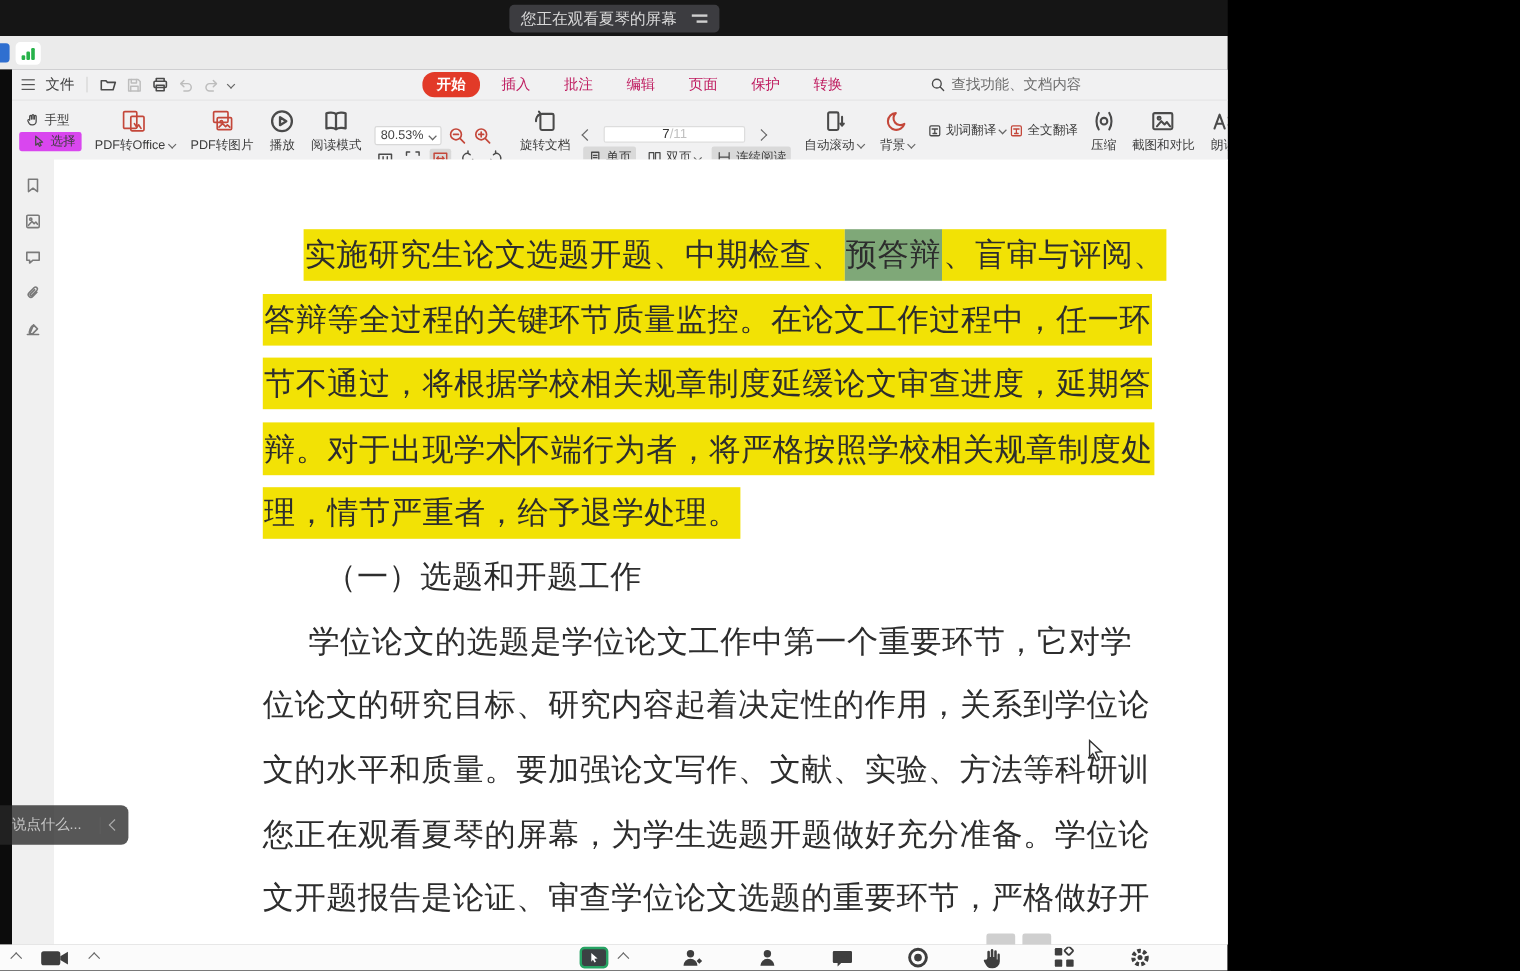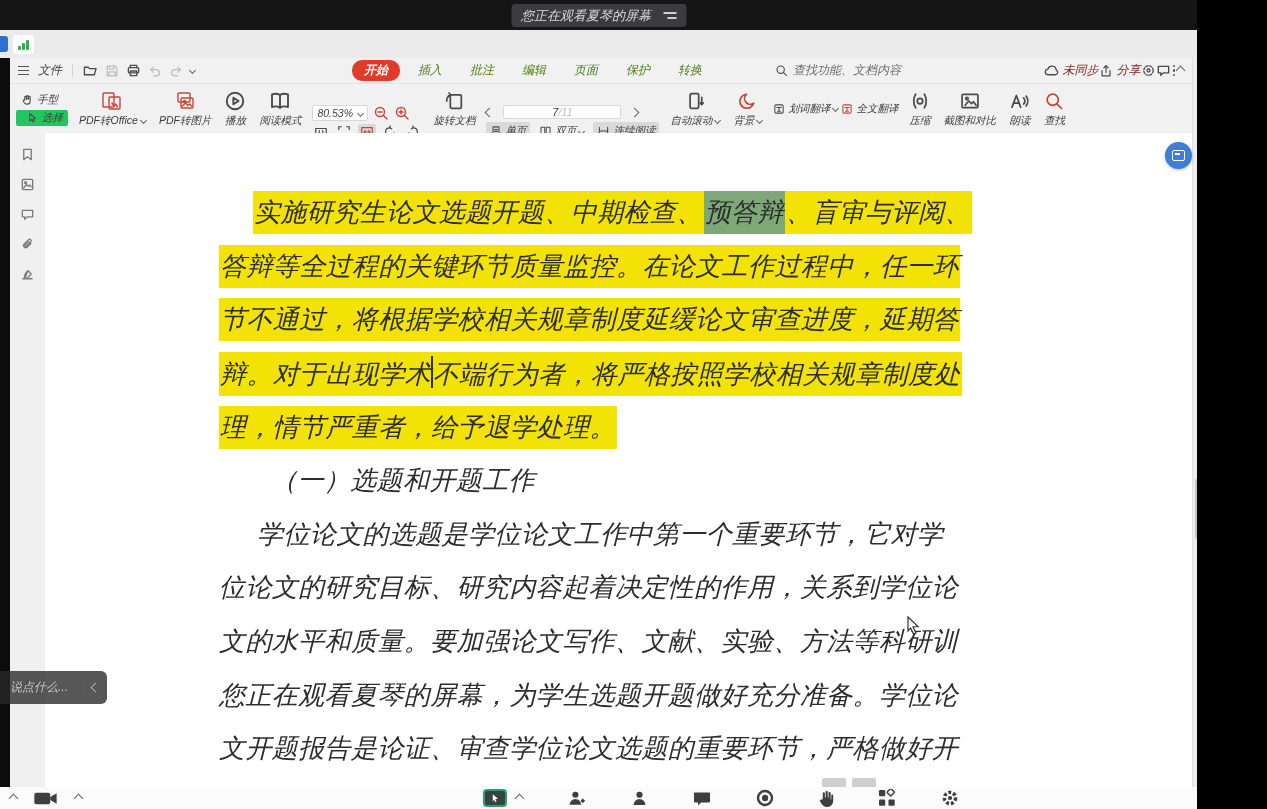--- a/index.html
+++ b/index.html
@@ -1,17 +1,17 @@
 <!DOCTYPE html>
 <html><head>
 <meta charset="utf-8">
 <style>
   html,body{margin:0;padding:0;background:#000;}
-  .screen{position:relative;width:1197px;height:809px;overflow:hidden;background:#171717;
-          font-family:"Liberation Sans","DejaVu Sans",sans-serif;font-style:italic;-webkit-font-smoothing:antialiased;}
+  .screen{position:relative;width:1023px;height:809px;overflow:hidden;background:#171717;
+          font-family:"Liberation Sans","DejaVu Sans",sans-serif;-webkit-font-smoothing:antialiased;}
 
   
   .top-band{position:absolute;left:0;top:0;width:100%;height:30px;background:#151515;}
   .banner-pill{position:absolute;left:50%;top:4px;transform:translateX(-50%);
                background:#3c3c40;color:#d9d9d9;font-size:13px;height:23px;
                display:flex;align-items:center;gap:12px;padding:0 10px;border-radius:4px;}
   .banner-menu{display:flex;flex-direction:column;gap:3px;}
   .banner-menu i{display:block;width:13px;height:1.6px;background:#cfcfcf;}
   .banner-menu i:last-child{width:9px;margin-left:4px;}
 
@@ -42,34 +42,34 @@
   
   .wps{position:absolute;left:10px;top:58px;width:1182px;height:729px;background:#f1f1f2;}
   .menubar{height:25px;display:flex;align-items:center;font-size:12px;color:#3f3f3f;
            padding:0 8px;gap:7px;background:#f1f1f2;border-bottom:1px solid #e3e3e3;}
   .hamb{display:flex;flex-direction:column;gap:2.5px;margin-right:2px;}
   .hamb i{display:block;width:11px;height:1.4px;background:#555;}
   .mb-sep{width:1px;height:13px;background:#d4d4d4;margin:0 3px;}
   .mb-ic{display:flex;align-items:center;}
   .dis svg *{stroke:#bdbdbd !important;}
   .tabs{display:flex;align-items:center;gap:0;margin-left:150px;}
-  .tab{padding:2px 14px;color:#4d7c0f;cursor:default;}
+  .tab{padding:2px 14px;color:#be185d;cursor:default;}
   .tab.active{background:#e23a28;color:#fff;border-radius:10px;padding:2px 12px;font-weight:bold;margin-right:4px;}
   .mb-search{display:flex;align-items:center;gap:5px;color:#6b6b6b;margin-left:52px;}
   .mb-right{margin-left:auto;display:flex;align-items:center;gap:0;color:#7f1d1d;}
   .mb-right .grp{display:flex;align-items:center;gap:4px;}
   .vdots{display:flex;flex-direction:column;gap:2px;padding:0 2px;}
   .vdots i{width:2.5px;height:2.5px;background:#555;border-radius:50%;}
 
   
   .toolbar{height:49px;background:#f1f1f2;border-bottom:1px solid #dedede;
            display:flex;align-items:center;padding:0 6px;gap:9px;font-size:10.5px;color:#3c3c3c;}
   .tb-col{display:flex;flex-direction:column;gap:2px;}
   .mini-btn{display:flex;align-items:center;gap:4px;padding:1px 5px;border-radius:2px;}
-  .mini-btn.sel{background:#22c55e;padding-left:10px;}
+  .mini-btn.sel{background:#d946ef;padding-left:10px;}
   .big-btn{display:flex;flex-direction:column;align-items:center;gap:2px;padding:1px 2px;}
   .big-btn .lbl{display:flex;align-items:center;gap:3px;white-space:nowrap;}
   .zoom-group,.page-group{display:flex;flex-direction:column;gap:3px;margin-top:28px;}
   .zg-row,.pg-row{display:flex;align-items:center;gap:5px;}
   .zoom-box{background:#fff;border:1px solid #d8d8d8;border-radius:2px;font-size:10.5px;color:#444;
             padding:1px 4px;display:flex;align-items:center;gap:5px;}
   .icbtn{display:flex;align-items:center;justify-content:center;padding:1px 2px;border-radius:2px;}
   .icbtn.sel{background:#d9d9d9;}
   .page-box{background:#fff;border:1px solid #ddd;border-radius:2px;width:86px;text-align:center;
             font-size:11px;color:#333;padding:0 15px;}

